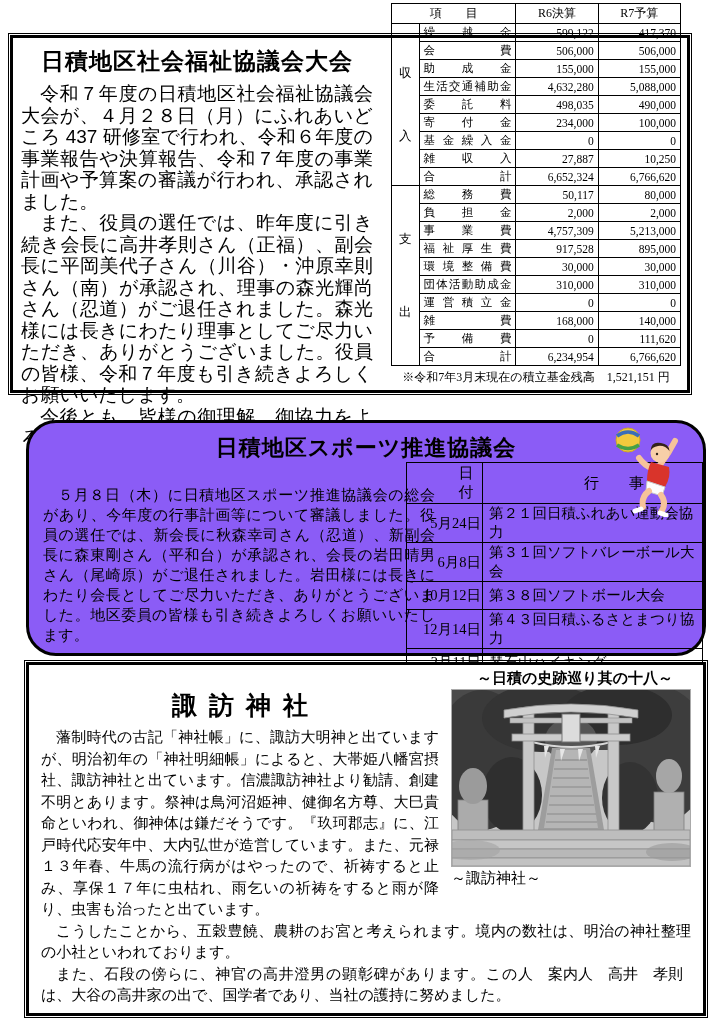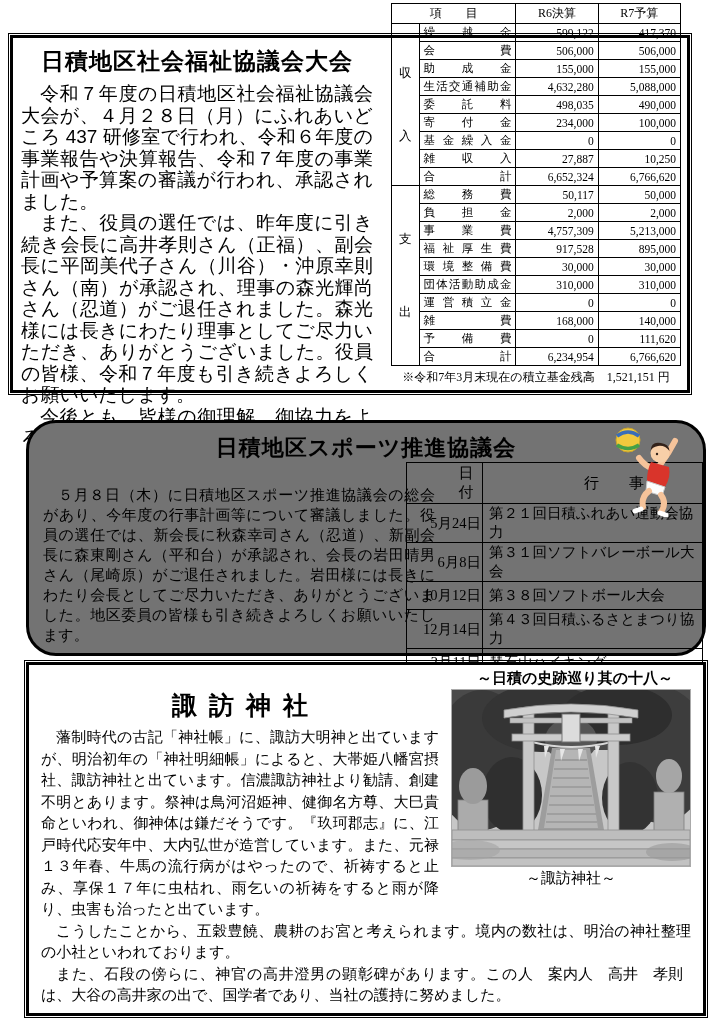--- a/index.html
+++ b/index.html
@@ -1,20 +1,20 @@
 <!DOCTYPE html>
 <html><head>
 <meta charset="utf-8">
 <style>
   html,body{margin:0;padding:0;background:#fff;}
   .page{position:relative;width:724px;height:1024px;background:#ffffff;overflow:hidden;
         font-family:"Liberation Sans",sans-serif;color:#000;}
   
   .dbox{border:3px solid #000;outline:1px solid #000;outline-offset:1px;box-sizing:border-box;background:#fff;}
-  .rbox{border:3px solid #000;border-radius:30px;box-sizing:border-box;background:#737373;}
+  .rbox{border:3px solid #000;border-radius:30px;box-sizing:border-box;background:#8b5cf6;}
   
   .sec1{position:absolute;left:10px;top:35px;width:680px;height:358px;display:flex;padding:4px 6px 4px 8px;gap:18px;}
   .sec1-left{width:352px;flex:none;}
   .sec1-title{font-size:23px;font-weight:bold;text-align:center;margin:4px 0 6px;letter-spacing:1px;}
   .sec1-left p{margin:0;font-size:19px;line-height:21.5px;text-indent:1em;text-align:justify;}
   .sec1-right{flex:1;display:flex;flex-direction:column;justify-content:flex-end;}
   table.fin{border-collapse:collapse;width:100%;font-family:"Liberation Serif",serif;font-size:11.5px;}
   table.fin td,table.fin th{border:1px solid #000;padding:1px 4px;height:13px;font-weight:normal;}
   table.fin th{font-size:12px;text-align:center;height:15px;}
   td.vcell{width:20px;padding:0;}
@@ -30,21 +30,21 @@
   .sec2-body{position:absolute;left:14px;top:62px;width:392px;margin:0;font-size:15px;line-height:20px;text-indent:1em;text-align:justify;}
   table.sched{position:absolute;left:377px;top:39px;border-collapse:collapse;font-family:"Liberation Serif",serif;font-size:14.5px;}
   table.sched td,table.sched th{border:1px solid #000;height:27px;font-weight:normal;}
   table.sched th{text-align:center;font-size:15px;padding-left:44px;}
   td.dcell{width:64px;text-align:right;padding:0 1px 0 2px;}
   td.ecell{width:222px;text-align:left;padding:0 4px 0 6px;}
   .clipart{position:absolute;right:8px;top:2px;width:84px;height:92px;z-index:2;}
   
   .sec3{position:absolute;left:26px;top:662px;width:680px;height:354px;padding:4px 12px 2px;}
   .series{font-size:15px;font-weight:bold;text-align:right;padding-right:18px;height:20px;margin:0;}
-  figure.photo{float:right;width:240px;margin:0 0 2px 12px;text-align:center;}
+  figure.photo{float:right;width:240px;margin:0 0 2px 12px;}
   figure.photo svg{display:block;border:1px solid #aaa;}
   figure.photo figcaption{font-family:"Liberation Serif",serif;font-size:15px;margin-top:2px;}
   .sec3-title{font-size:25px;font-weight:bold;text-align:center;letter-spacing:12px;margin:0 0 4px;text-indent:12px;}
   .sec3 p.body{margin:0;font-size:15px;line-height:21.5px;text-indent:1em;text-align:justify;}
   .sig{float:right;padding-right:8px;}
 </style>
 </head>
 <body>
 
 <div class="page">
@@ -117,21 +117,21 @@
         </tr>
         <tr>
           <td class="vcell" rowspan="10">
             <div class="vin g2">
               <span>支</span>
               <span>出</span>
             </div>
           </td>
           <td class="icell">総務費</td>
           <td class="ncell">50,117</td>
-          <td class="ncell">50,000</td>
+          <td class="ncell">80,000</td>
         </tr>
         <tr>
           <td class="icell">負担金</td>
           <td class="ncell">2,000</td>
           <td class="ncell">2,000</td>
         </tr>
         <tr>
           <td class="icell">事業費</td>
           <td class="ncell">4,757,309</td>
           <td class="ncell">5,213,000</td>

